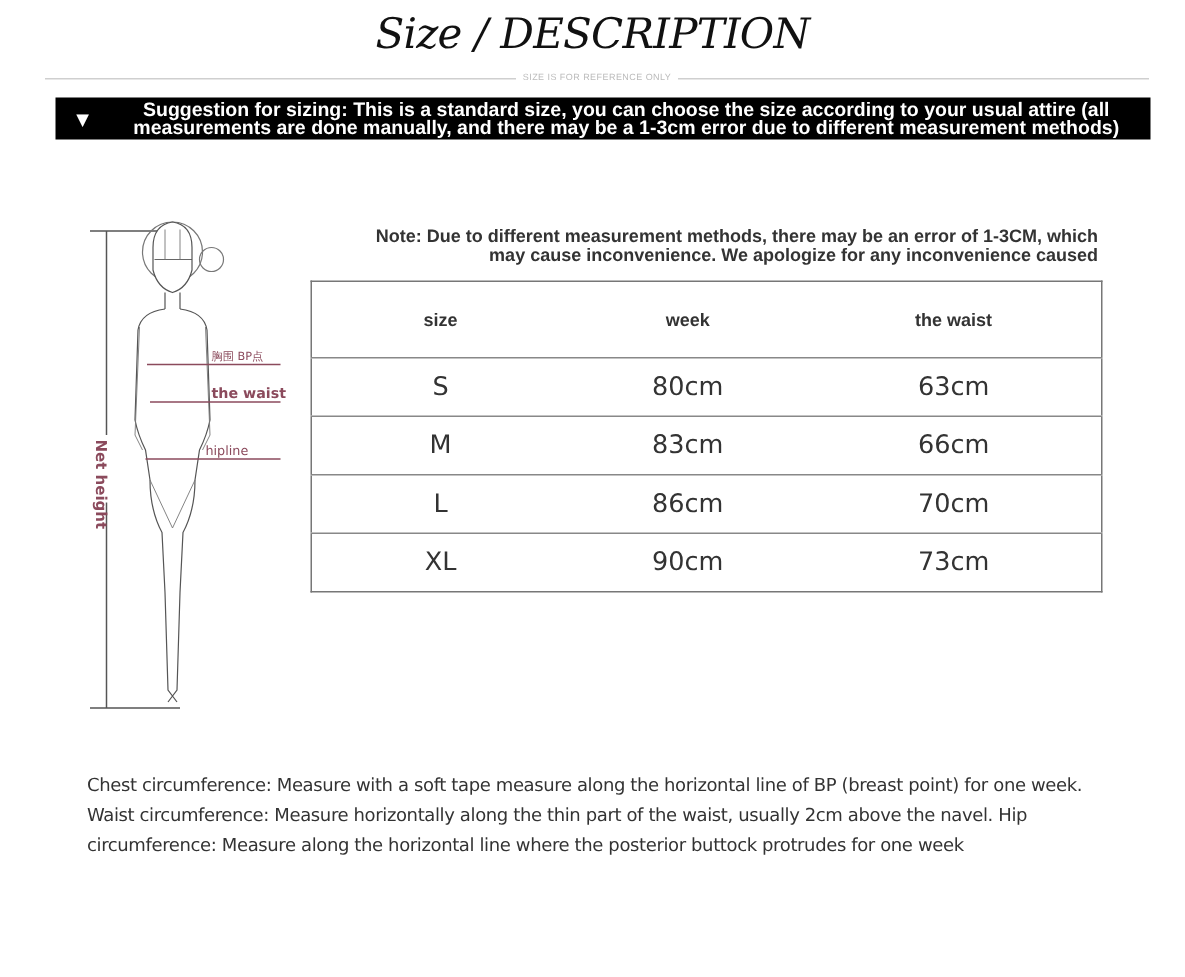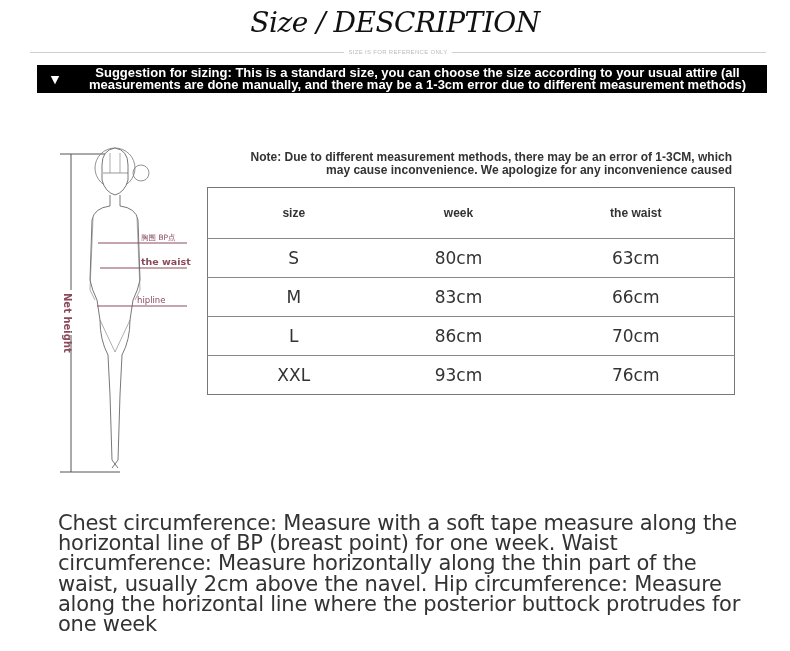--- a/index.html
+++ b/index.html
@@ -50,21 +50,21 @@
     height: 51px; font-family: "Liberation Sans", sans-serif; font-weight: bold;
     font-size: 12px; color: #333;
   }
   .size-table td { height: 39px; font-size: 17px; color: #333; }
   .size-table tr:last-child td { border-bottom: none; }
   .size-table .c1 { width: 172px; }
   .size-table .c2 { width: 158px; }
 
   .desc {
     position: absolute; left: 58px; top: 513px; width: 690px;
-    font-size: 21px; line-height: 20.2px; color: #333;
+    font-size: 12px; line-height: 20.2px; color: #333;
     font-family: "DejaVu Sans", sans-serif; letter-spacing: -0.25px;
   }
 </style>
 </head>
 <body>
 
 <div class="title">Size / DESCRIPTION</div>
 <div class="subtitle-row">
   <div class="rule"></div>
   <span class="sub">SIZE IS FOR REFERENCE ONLY</span>
@@ -129,20 +129,20 @@
       <td>M</td>
       <td>83cm</td>
       <td>66cm</td>
     </tr>
     <tr>
       <td>L</td>
       <td>86cm</td>
       <td>70cm</td>
     </tr>
     <tr>
-      <td>XXL</td>
-      <td>93cm</td>
-      <td>76cm</td>
+      <td>XL</td>
+      <td>90cm</td>
+      <td>73cm</td>
     </tr>
   </tbody>
 </table>
 
 <p class="desc">Chest circumference: Measure with a soft tape measure along the horizontal line of BP (breast point) for one week. Waist circumference: Measure horizontally along the thin part of the waist, usually 2cm above the navel. Hip circumference: Measure along the horizontal line where the posterior buttock protrudes for one week</p>
 
 </body></html>

